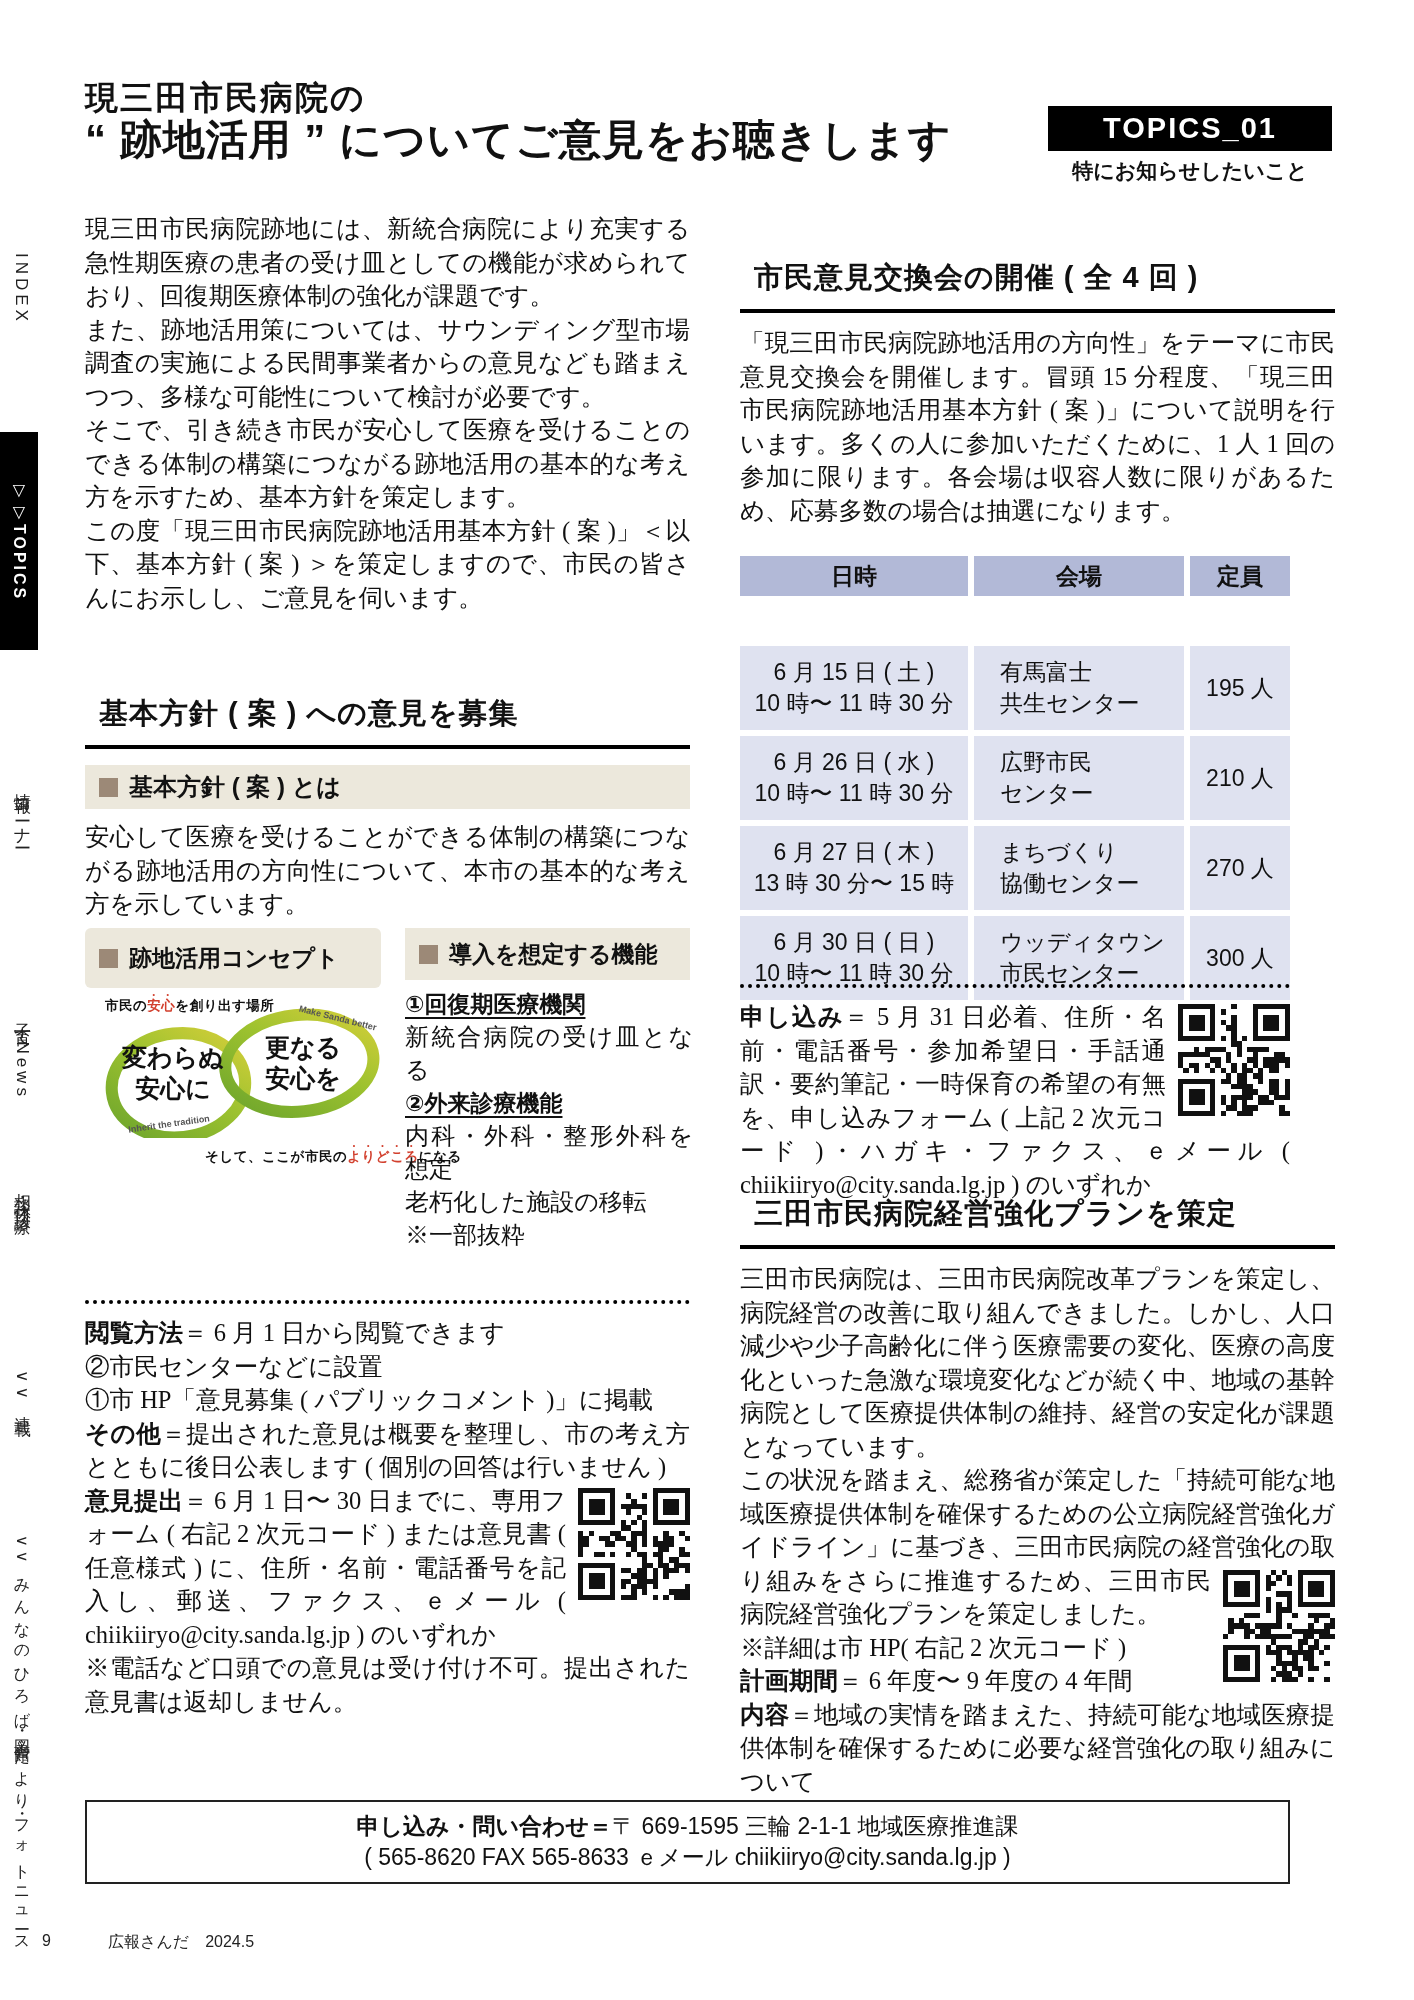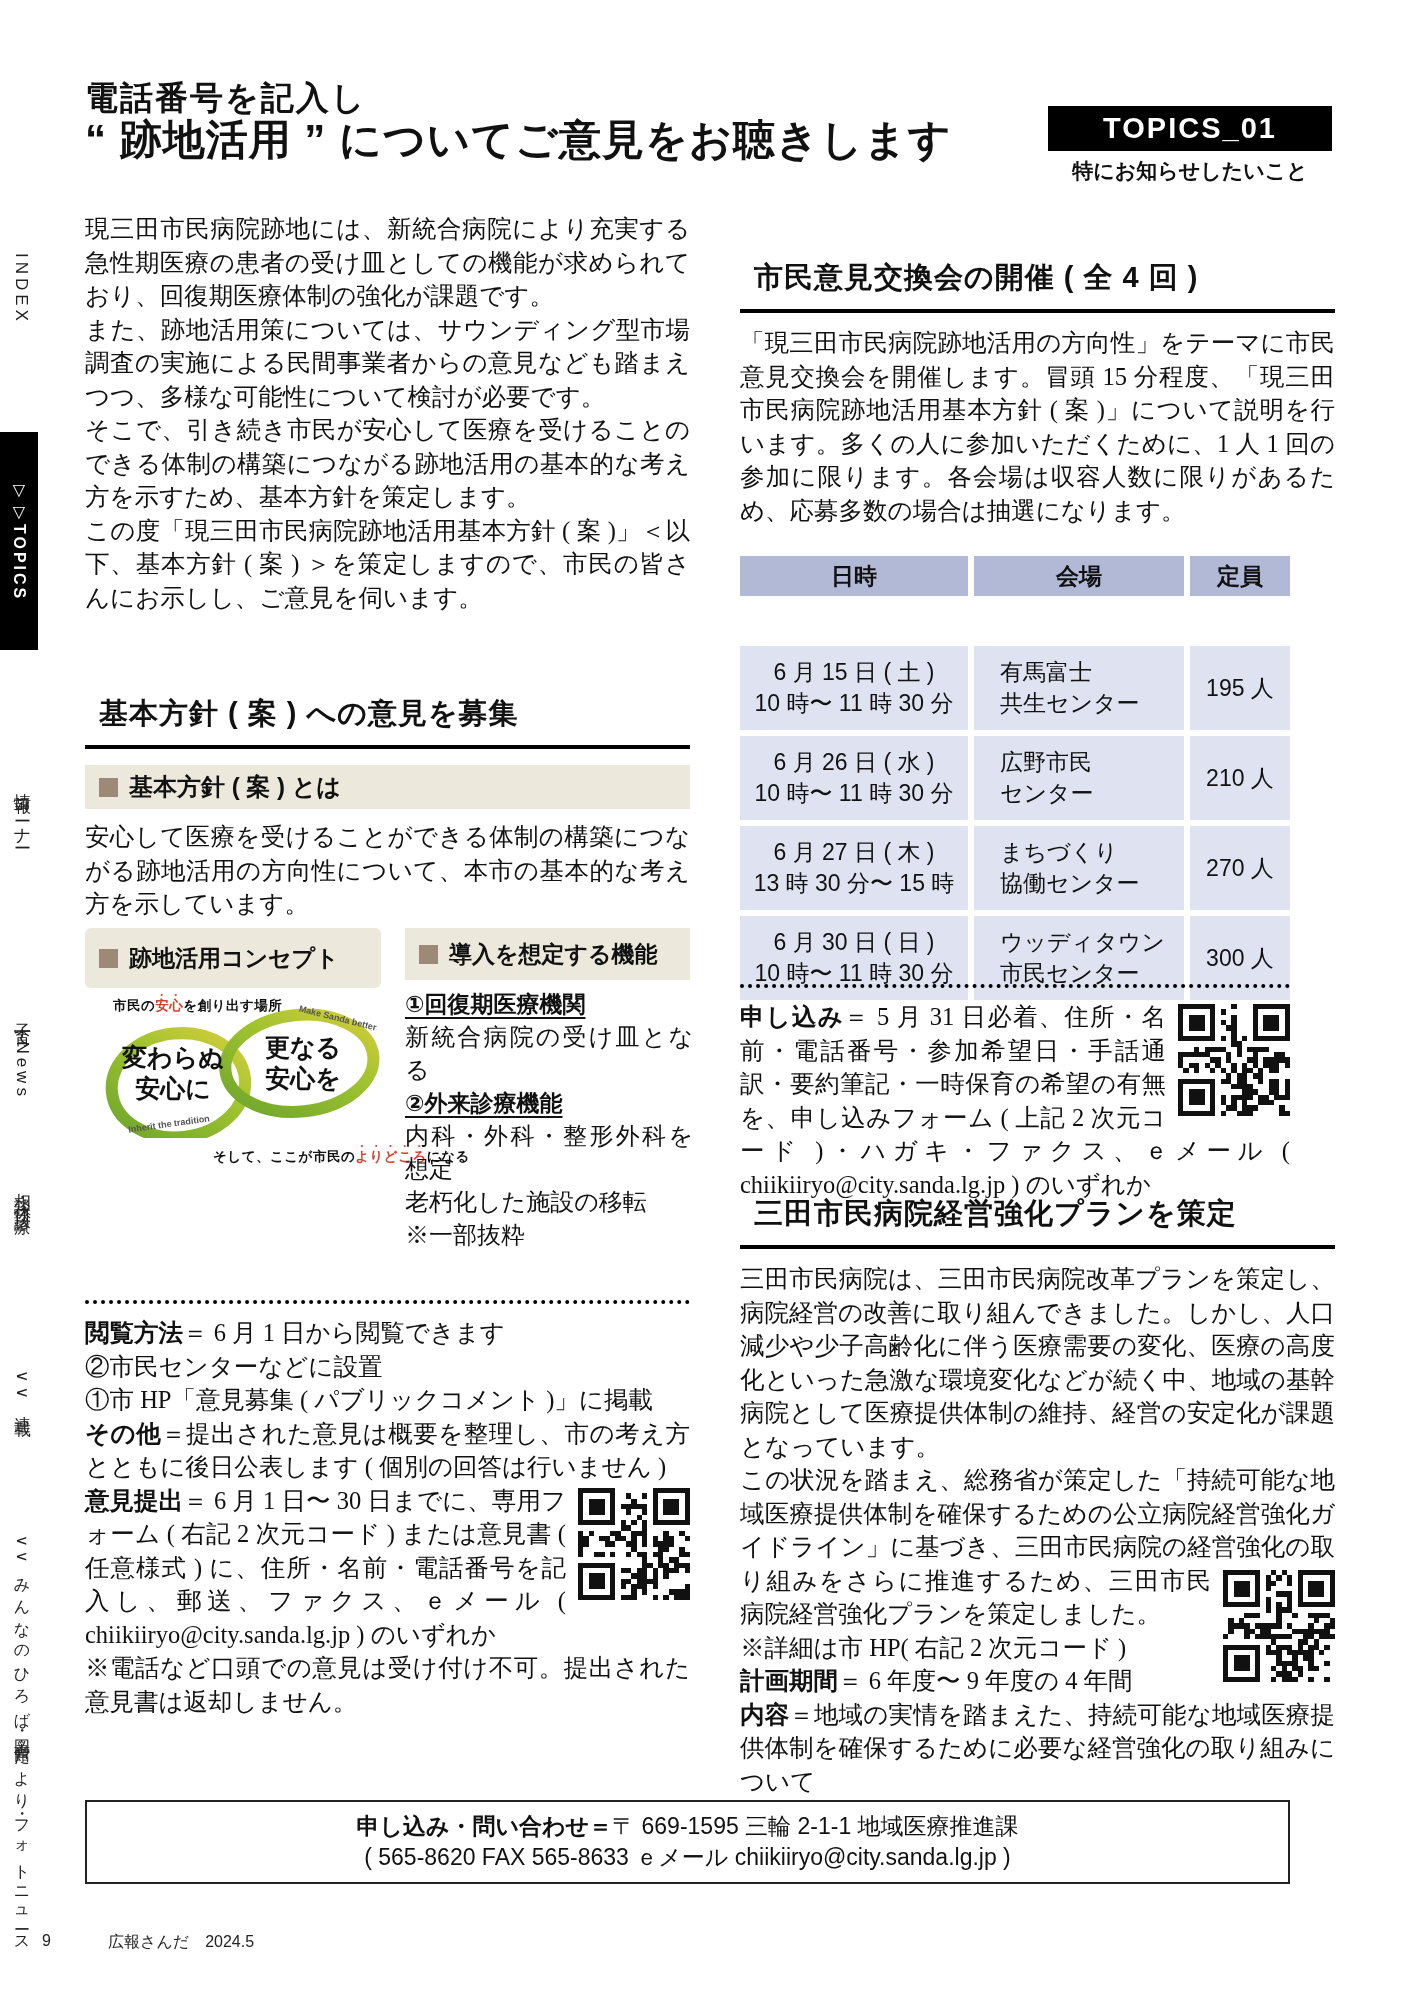--- a/index.html
+++ b/index.html
@@ -30,21 +30,21 @@
   .sec-head{font-size:29px;font-weight:bold;letter-spacing:1px;border-bottom:4px solid #000;
             padding:0 0 11px 14px;box-sizing:border-box;}
   .sub-box{background:#ece8dc;display:flex;align-items:center;gap:11px;padding-left:14px;
            box-sizing:border-box;font-weight:bold;}
   .marker{width:19px;height:19px;background:#9c8977;flex:0 0 auto;}
   .dotted{border-top:4px dotted #000;height:0;}
   .lb{font-family:"Liberation Sans","DejaVu Sans",sans-serif;font-weight:bold;}
   .em-red{color:#d2402e;font-weight:bold;text-emphasis:filled dot #d2402e;text-emphasis-position:over right;}
 
   
-  .logo-small{font-size:13.5px;font-weight:bold;letter-spacing:.5px;margin-left:8px;}
+  .logo-small{font-size:13.5px;font-weight:bold;letter-spacing:.5px;}
   .loop-text{position:absolute;text-align:center;font-weight:bold;font-size:25px;line-height:31px;white-space:pre-line;}
   .arc-text{position:absolute;font-size:9px;font-weight:bold;color:#555;}
 
   
   .fn-title{font-size:23px;font-weight:bold;line-height:33px;text-decoration:underline;text-underline-offset:5px;}
   .fn-desc{font-family:"Liberation Serif","DejaVu Serif",serif;font-size:24px;line-height:33px;}
 
   
   .mtable{display:grid;grid-template-columns:228px 210px 100px;grid-auto-rows:84px;gap:6px;border-radius:30px;}
   .mtable .th{background:#b2b9d7;height:40px;display:flex;align-items:center;justify-content:center;
@@ -73,21 +73,21 @@
   <div class="side-topics">
     <span>▽▽TOPICS</span>
   </div>
   <div class="side-label" style="top:780px;font-weight:normal;">情報コーナー</div>
   <div class="side-label" style="top:1010px;font-weight:normal;">子育てNews</div>
 
   <div class="side-label" style="top:1180px;font-weight:normal;">相談・休日診療</div>
   <div class="side-label" style="top:1370px;font-weight:normal;">∨∨連載</div>
   <div class="side-label" style="top:1535px;font-weight:normal;font-size:16px;">∨∨みんなのひろば・図書館だより・フォトニュース</div>
 
-  <div class="abs title1">電話番号を記入し</div>
+  <div class="abs title1">現三田市民病院の</div>
   <div class="abs title2">“ 跡地活用 ” についてご意見をお聴きします</div>
   <div class="abs topics-tag">TOPICS_01</div>
   <div class="abs topics-caption">特にお知らせしたいこと</div>
 
   <div class="abs serif body-text just prel" style="left:85px;top:212px;width:605px;">現三田市民病院跡地には、新統合病院により充実する急性期医療の患者の受け皿としての機能が求められており、回復期医療体制の強化が課題です。
 また、跡地活用策については、サウンディング型市場調査の実施による民間事業者からの意見なども踏まえつつ、多様な可能性について検討が必要です。
 そこで、引き続き市民が安心して医療を受けることのできる体制の構築につながる跡地活用の基本的な考え方を示すため、基本方針を策定します。
 この度「現三田市民病院跡地活用基本方針 ( 案 )」＜以下、基本方針 ( 案 ) ＞を策定しますので、市民の皆さんにお示しし、ご意見を伺います。</div>
 
   <div class="abs sec-head" style="left:85px;top:694px;width:605px;">基本方針 ( 案 ) への意見を募集</div>

